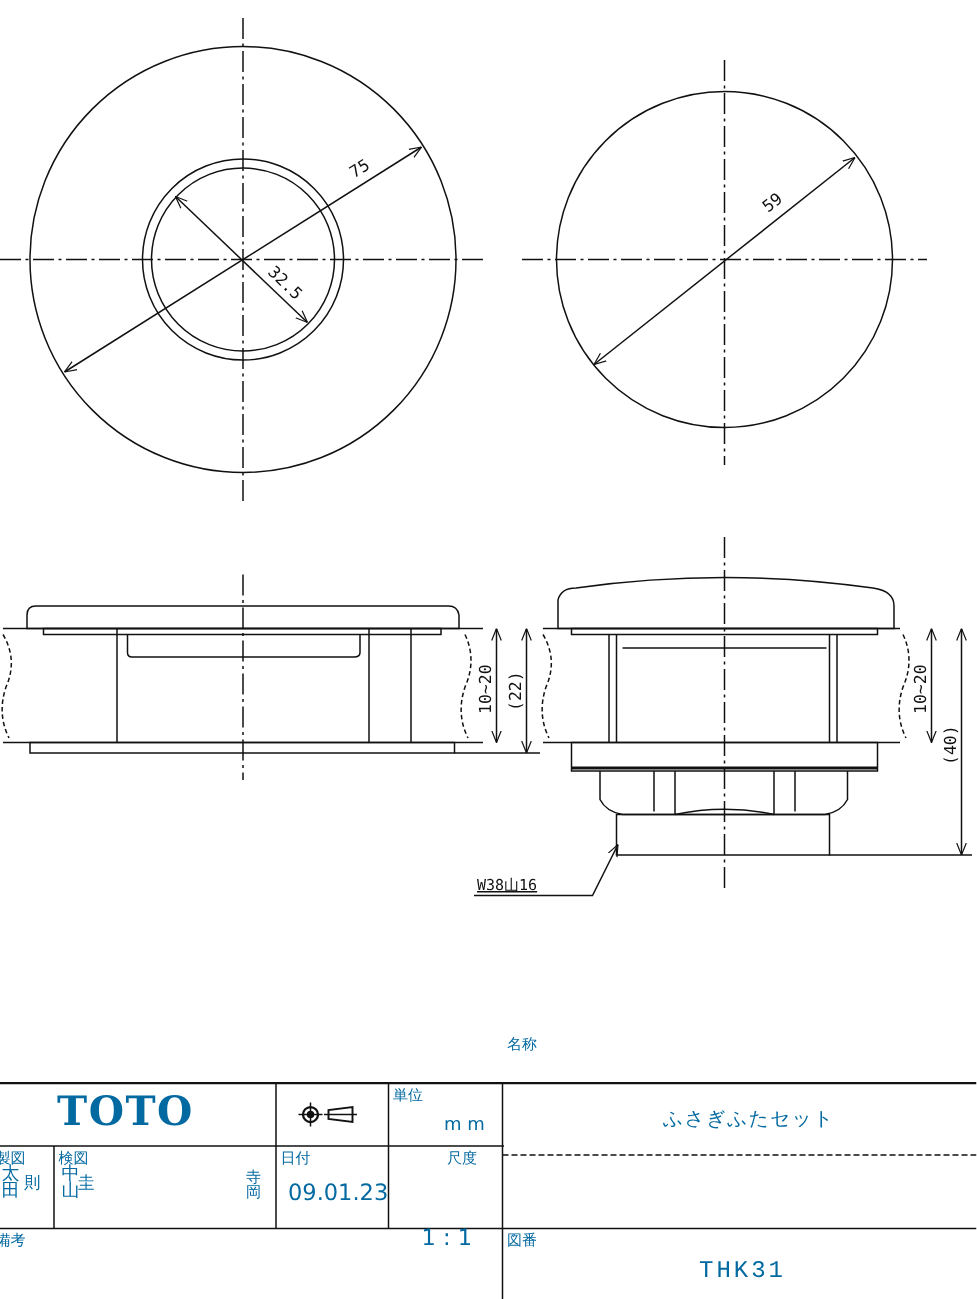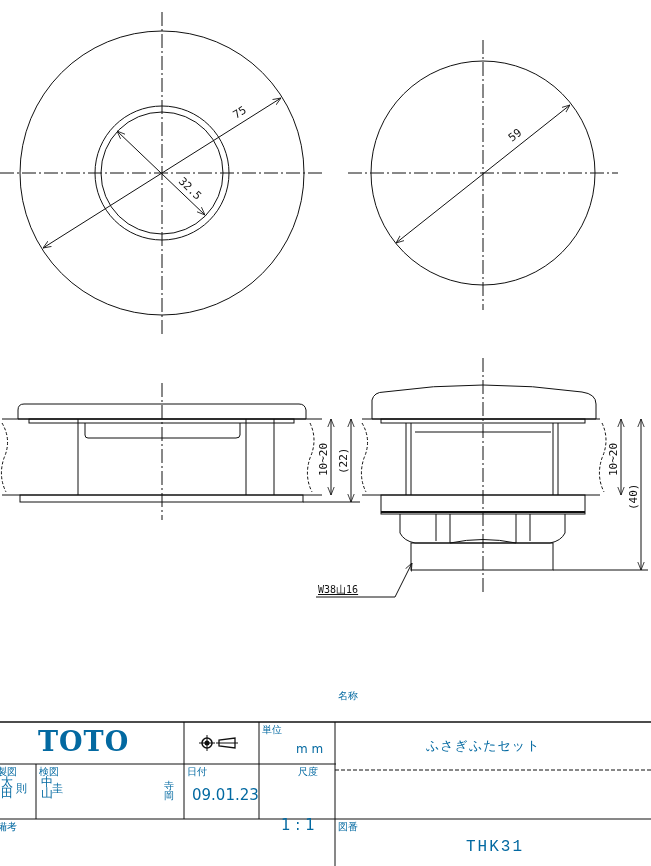--- a/index.html
+++ b/index.html
@@ -116,21 +116,21 @@
     <line x1="9" y1="0" x2="31" y2="0" stroke="#111"></line>
   </g>
 </svg>
 
 <div class="tb logo" style="left:38px;top:726px;">TOTO</div>
 
 <div class="tb lbl" style="left:262px;top:723px;">単位</div>
 <div class="tb" style="left:296px;top:742px;font-size:12px;">m m</div>
 
 <div class="tb lbl" style="left:338px;top:689px;">名称</div>
-<div class="tb" style="left:426px;top:737px;font-size:13px;letter-spacing:1px;">ふさぎふたセット</div>
+<div class="tb" style="left:442px;top:737px;font-size:13px;letter-spacing:1px;">ふさぎふたセット</div>
 
 <div class="tb lbl" style="left:-3px;top:765px;">製図</div>
 <div class="tb" style="left:1px;top:777px;font-size:12px;line-height:11px;">
   <span>太</span><br>
   <span>田</span>
 </div>
 <div class="tb" style="left:16px;top:781px;font-size:11px;">則</div>
 
 <div class="tb lbl" style="left:39px;top:765px;">検図</div>
 <div class="tb" style="left:41px;top:777px;font-size:12px;line-height:11px;">

